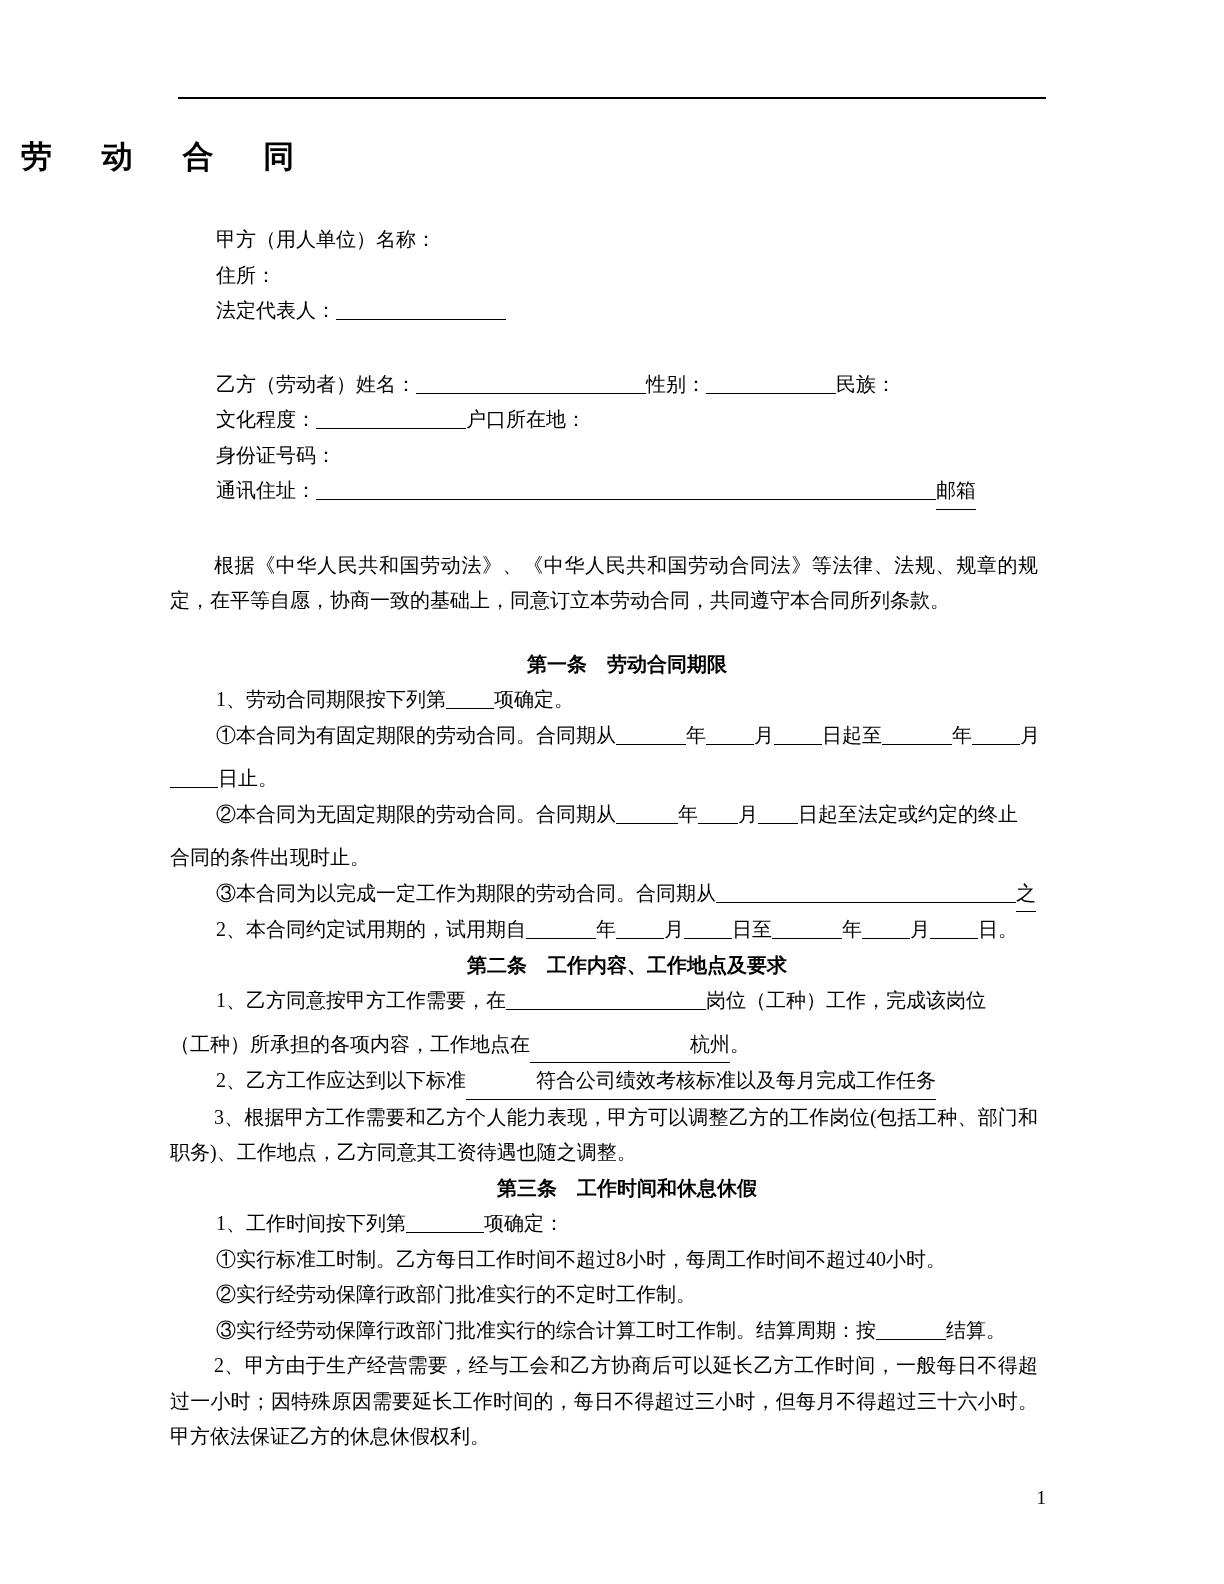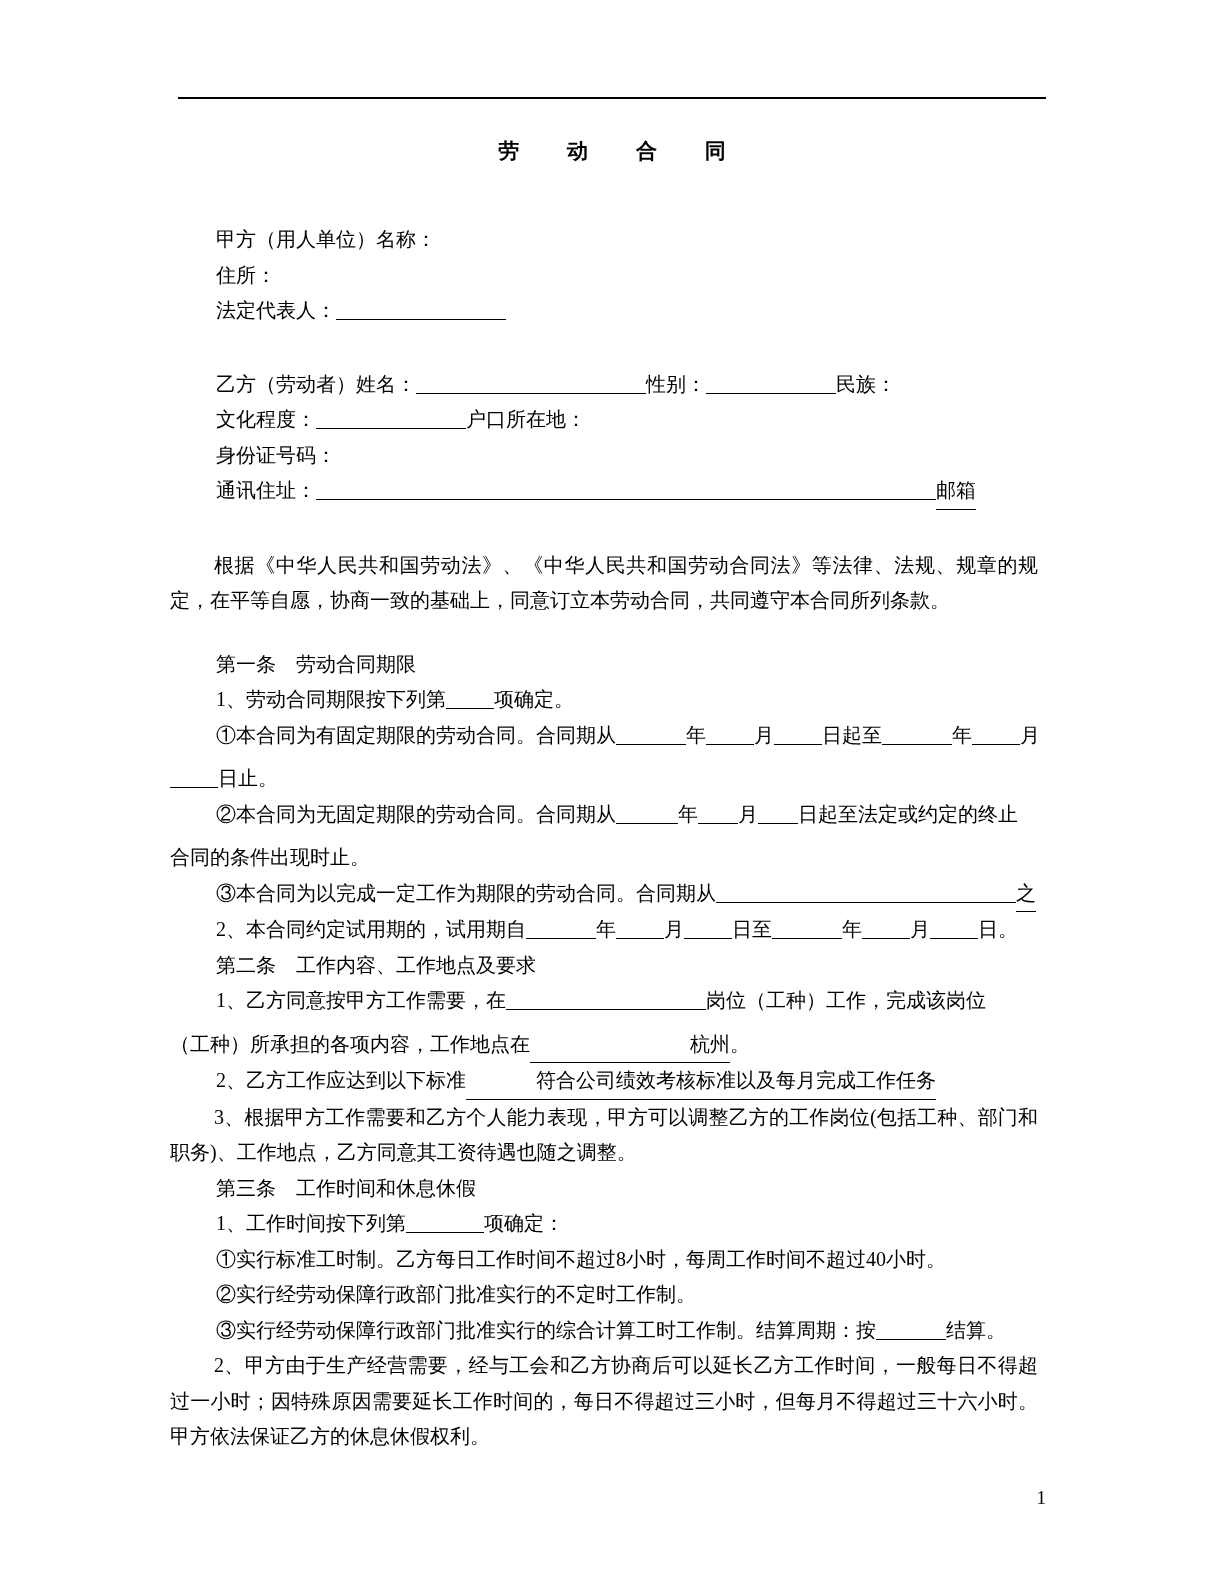--- a/index.html
+++ b/index.html
@@ -32,26 +32,26 @@
     height: 0;
     border-top: 2.2px solid #000;
   }
 
   
   .doc-title {
     position: absolute;
     left: 0;
     top: 138px;
     width: 1224px;
-    text-align: center;
-    font-size: 21px;
+    text-align: left;
+    font-size: 31px;
     font-weight: bold;
     letter-spacing: 21px;
     text-indent: 21px;
-    font-family: Liberation Sans, sans-serif;
+    font-family: Liberation Serif, serif;
     line-height: 1.2;
   }
 
   
   .body {
     position: absolute;
     left: 170px;
     top: 222px;
     width: 868px;
     font-size: 20px;
@@ -67,23 +67,24 @@
   .para {
     text-indent: 44px;
     text-align: justify;
     text-justify: inter-character;
     white-space: normal;
   }
   .gap-md { height: 28px; }
   .gap-lg { height: 38px; }
 
   .sec-head {
-    font-weight: normal;
+    font-weight: bold;
     padding-left: 46px;
     white-space: nowrap;
+    text-align: center;
   }
 
   
   .u {
     display: inline-block;
     border-bottom: 1.4px solid #000;
     vertical-align: -3px;
     height: 20px;
   }
   .ut {

